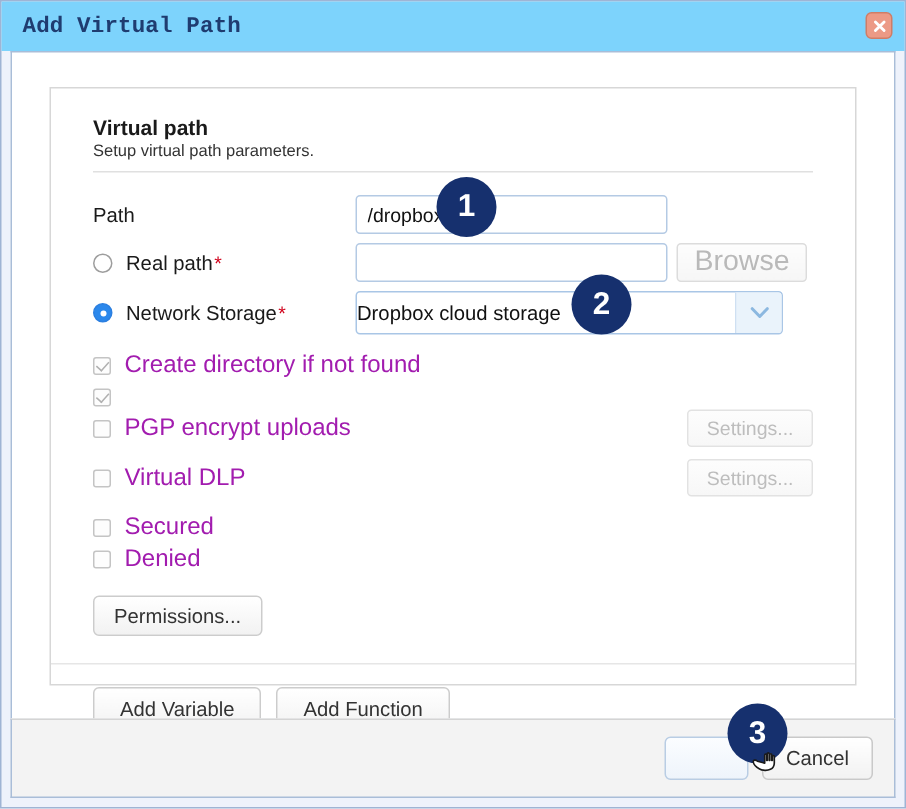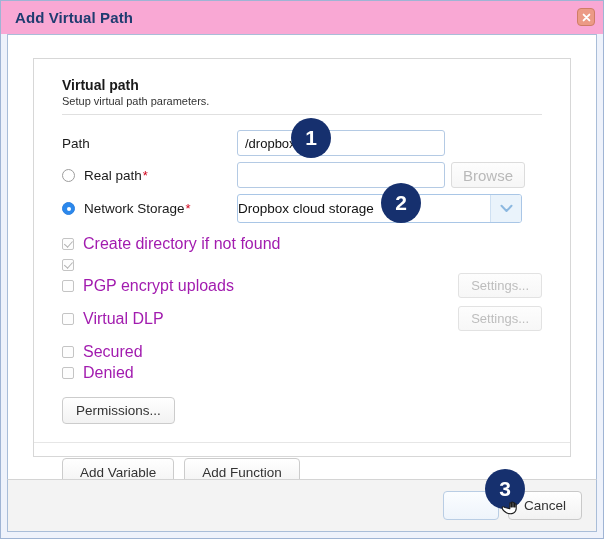--- a/index.html
+++ b/index.html
@@ -26,24 +26,25 @@
     background: #eef2fb;
     border: 1px solid #9fb4d4;
     display: flex;
     flex-direction: column;
   }
 
   
   .titlebar {
     height: 33px;
     flex: 0 0 33px;
-    background: #f9a8d4;
-    position: relative;
-    display: flex;
-    align-items: center;
+    background: #7dd3fc;
+    position: relative;
+    display: flex;
+    align-items: center;
+    font-family: Liberation Mono, monospace;
   }
   .title-text {
     margin-left: 14px;
     font-size: 15px;
     font-weight: bold;
     color: #1f3c70;
     letter-spacing: .1px;
   }
   .close-btn {
     position: absolute;
@@ -140,21 +141,21 @@
 
   .browse-btn {
     height: 26px;
     margin-left: 6px;
     padding: 0 11px;
     box-sizing: border-box;
     border: 1px solid #dcdcdc;
     border-radius: 3px;
     background: linear-gradient(#fdfdfd, #f6f6f6);
     color: #b9b9b9;
-    font-size: 15px;
+    font-size: 19px;
     font-family: "Liberation Sans", sans-serif;
     cursor: default;
   }
 
   
   .select-wrap {
     position: relative;
     width: 285px;
     height: 29px;
   }

